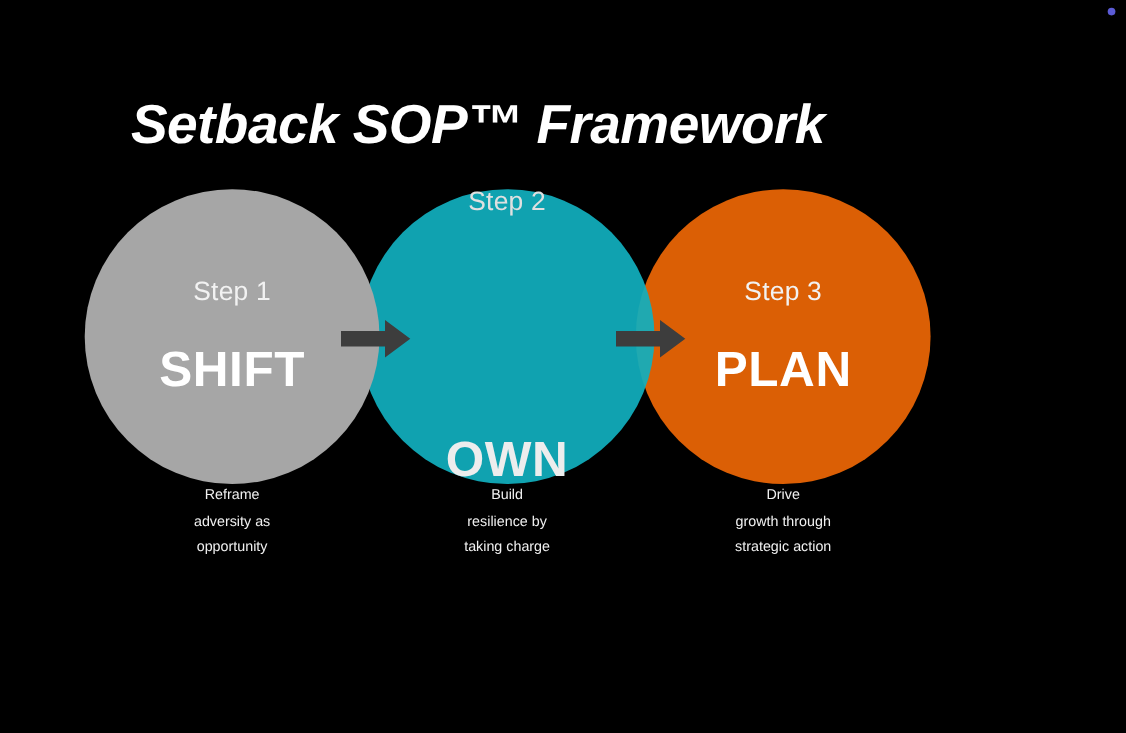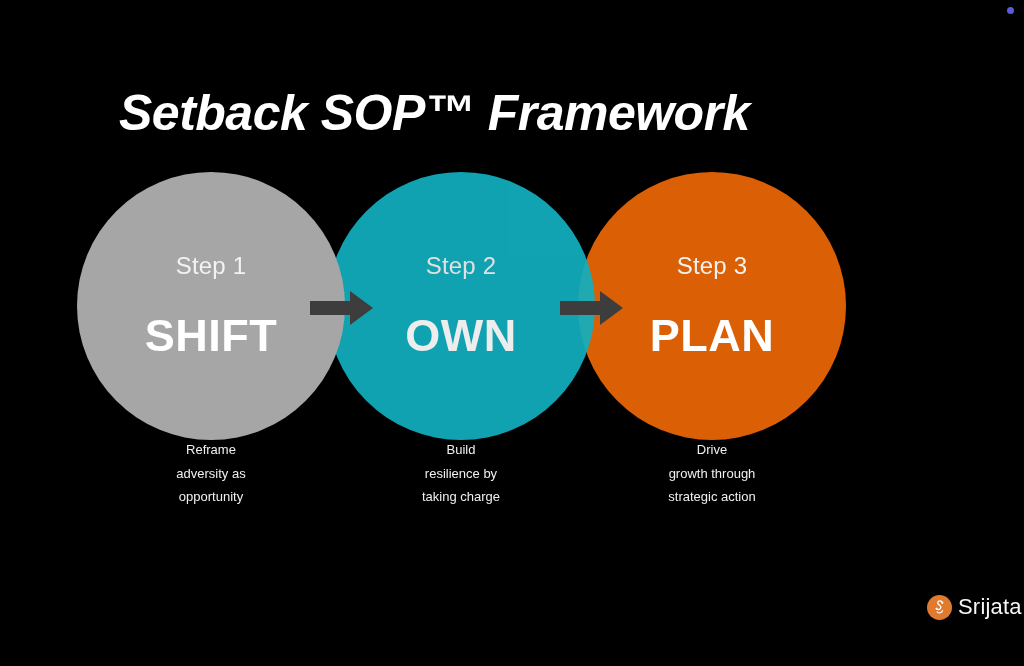--- a/index.html
+++ b/index.html
@@ -62,21 +62,21 @@
     width: 268px;
     height: 268px;
     border-radius: 50%;
     top: 172px;
     display: flex;
     flex-direction: column;
     align-items: center;
     justify-content: center;
   }
   #circle-1 { left: 77px;  background: #a6a6a6; z-index: 3; }
-  #circle-2 { left: 327px; background: #12afbe; z-index: 2; opacity: 0.93; }
+  #circle-2 { left: 327px; background: #12afbe; z-index: 2; opacity: 0.93; justify-content: space-between; }
   #circle-3 { left: 578px; background: #db5f05; z-index: 1; }
 
   .step-label {
     font-size: 24px;
     font-weight: 400;
     color: #f2f2f2;
     line-height: 1;
     margin-bottom: 35px;
     letter-spacing: 0.2px;
   }
@@ -190,25 +190,14 @@
       <span class="line">taking charge</span>
     </div>
     <div class="caption" id="caption-3">
       <span class="line">Drive</span>
       <span class="line">growth through</span>
       <span class="line">strategic action</span>
     </div>
 
   </div>
 
-  <div id="logo">
-    <span id="logo-mark">
-      <svg width="19" height="19" viewBox="0 0 24 24" xmlns="http://www.w3.org/2000/svg">
-        <path d="M15.5 6.2 C15.5 3.9 13.1 3.0 11.2 4.0 C9.3 5.0 9.4 7.6 11.4 8.6 C13.6 9.7 14.3 11.6 13.0 13.4 C11.8 15.1 9.2 15.3 8.3 13.2" fill="none" stroke="#ffffff" stroke-width="1.7" stroke-linecap="round"></path>
-        <circle cx="15.6" cy="6.0" r="1.3" fill="#ffffff"></circle>
-        <circle cx="8.3" cy="13.5" r="1.3" fill="#ffffff"></circle>
-        <path d="M9.0 17.5 C11.5 19.8 15.0 18.8 15.8 16.0" fill="none" stroke="#ffffff" stroke-width="1.5" stroke-linecap="round"></path>
-      </svg>
-    </span>
-    <span id="logo-text">Srijata</span>
-  </div>
 
 </div>
 
 </body></html>

